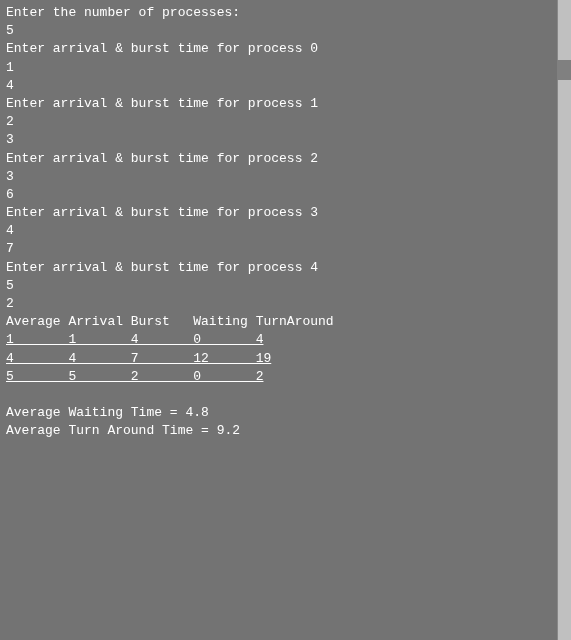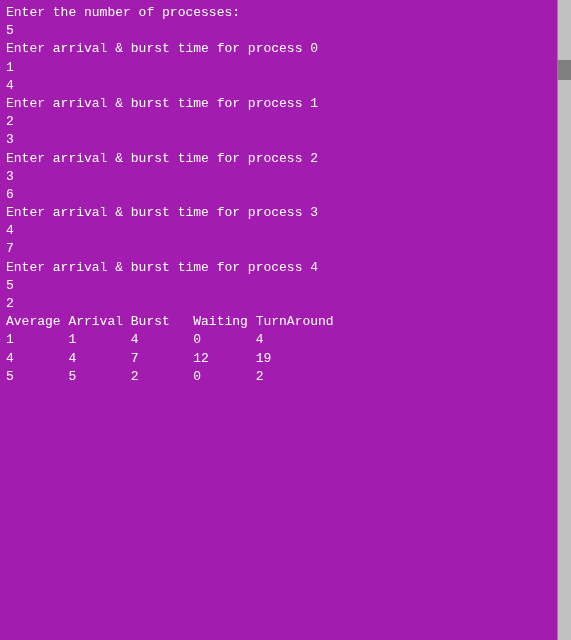--- a/index.html
+++ b/index.html
@@ -5,21 +5,21 @@
     * { margin: 0; padding: 0; box-sizing: border-box; }
     html, body {
       width: 571px;
       height: 640px;
       background: #000;
       overflow: hidden;
     }
     .terminal {
       width: 100%;
       height: 100%;
-      background: #a21caf;
+      background: #737373;
       color: #fff;
       font-family: 'Courier New', Courier, monospace;
       font-size: 13px;
       line-height: 1.4;
       padding: 4px 6px;
       position: relative;
     }
     .scrollbar {
       position: absolute;
       right: 0;
@@ -44,20 +44,21 @@
       white-space: pre;
       display: block;
     }
     .table-header {
       white-space: pre;
       display: block;
     }
     .table-row {
       white-space: pre;
       display: block;
+      text-decoration: underline;
     }
   </style>
 </head>
 <body>
 
 <div class="terminal">
   <div class="content">
 
     <span class="line">Enter the number of processes:</span>
     <span class="line">5</span>
@@ -81,18 +82,20 @@
     <span class="line">Enter arrival &amp; burst time for process 4</span>
     <span class="line">5</span>
     <span class="line">2</span>
 
     <span class="table-header">Average Arrival Burst   Waiting TurnAround</span>
     <span class="table-row">1       1       4       0       4</span>
     <span class="table-row">4       4       7       12      19</span>
     <span class="table-row">5       5       2       0       2</span>
 
     <span class="line">&nbsp;</span>
+    <span class="line">Average Waiting Time = 4.8</span>
+    <span class="line">Average Turn Around Time = 9.2</span>
 
   </div>
   <div class="scrollbar">
     <div class="scrollbar-thumb"></div>
   </div>
 </div>
 
 </body></html>

